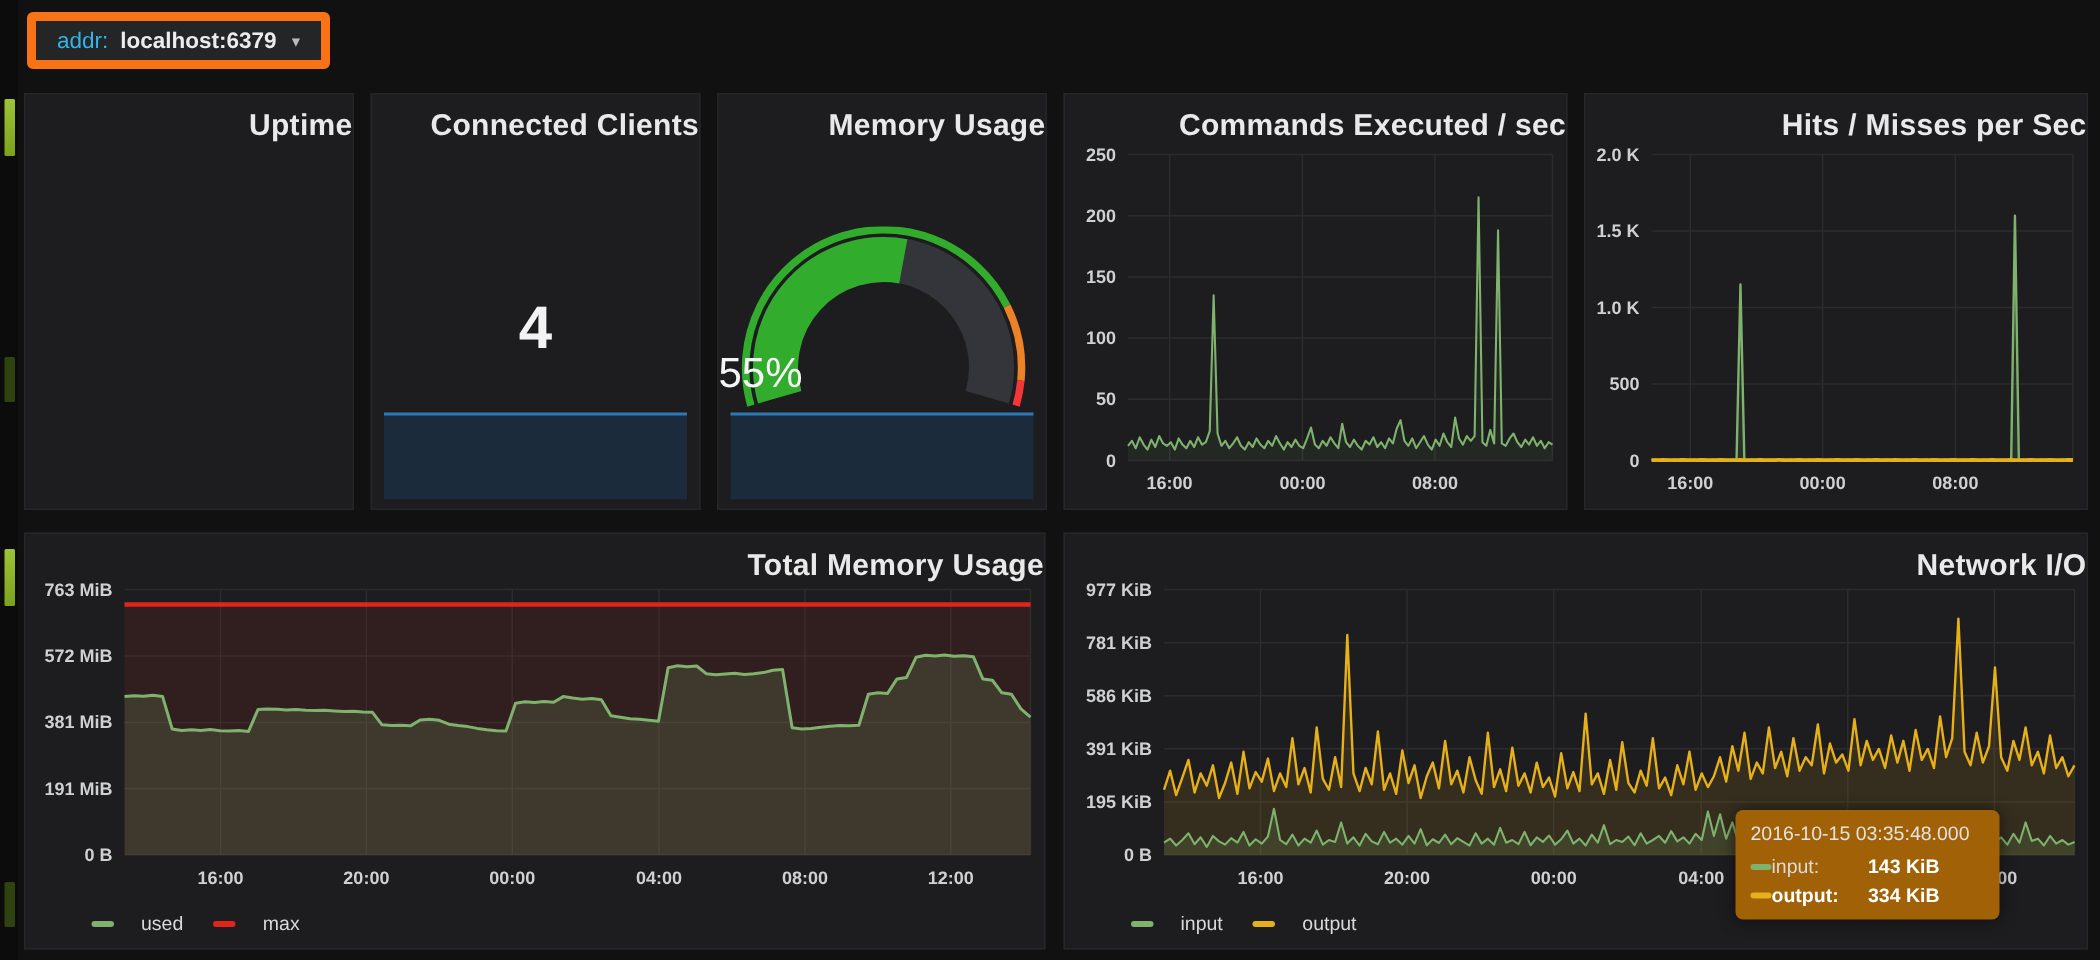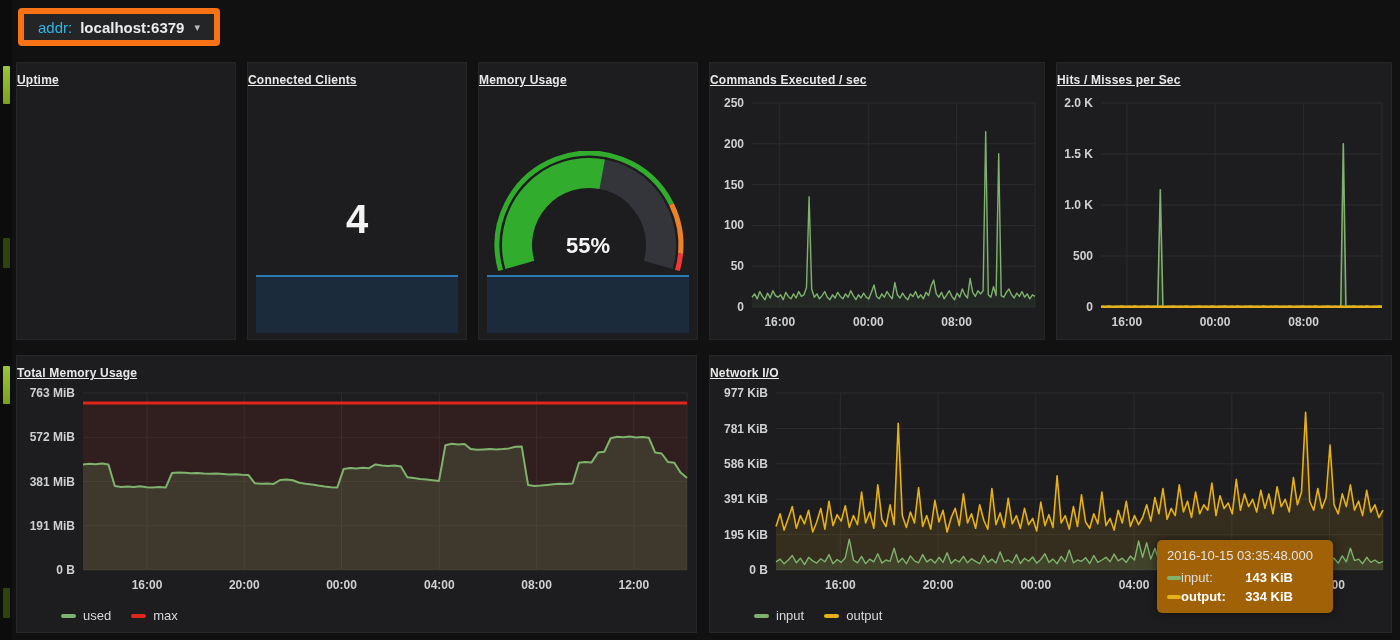--- a/index.html
+++ b/index.html
@@ -13,38 +13,38 @@
   .row-tab.dim { background:#2e430f; }
 
   .var-selector { position:absolute; left:18px; top:8px; height:38px;
       background:#232527; border:6px solid #f97316; border-radius:4px;
       display:flex; align-items:center; gap:8px; padding:0 14px; cursor:pointer; }
   .var-label { color:#33b5e5; font-size:15px; }
   .var-value { color:#ececec; font-size:15px; font-weight:bold; }
   .var-caret { color:#bbb; font-size:11px; margin-left:2px; }
 
   .panel { position:absolute; background:#1d1d1f; border:1px solid #262629; }
-  .panel-title { position:absolute; top:10px; left:0; width:100%; text-align:left;
-      color:#e9e9e9; font-size:12px; font-weight:bold; letter-spacing:.2px; cursor:pointer;text-decoration:underline; }
+  .panel-title { position:absolute; top:10px; left:0; width:100%; text-align:right;
+      color:#e9e9e9; font-size:20px; font-weight:bold; letter-spacing:.2px; cursor:pointer; }
 
   .bigstat { position:absolute; top:134px; left:0; width:100%; text-align:center;
       color:#f3f3f3; font-size:40px; font-weight:bold; }
 
   .spark-band { position:absolute; left:8px; right:8px; top:212px; height:58px;
       background:#1c2b3c; border-top:2px solid #2f78b3; }
 
   .gauge-svg { position:absolute; left:10px; top:88px; }
-  .gauge-value { position:absolute; top:170px; left:0; width:100%; text-align:center;
-      color:#f5f5f5; font-size:22px; font-weight:bold; }
+  .gauge-value { position:absolute; top:170px; left:0; width:100%; text-align:left;
+      color:#f5f5f5; font-size:28px; font-weight:normal; }
 
   .chart { position:absolute; left:0; top:0; width:100%; height:100%; }
   svg text { font-family:"Liberation Sans", sans-serif; }
 
   .legend { position:absolute; left:44px; bottom:9px; display:flex; gap:20px; align-items:center; }
-  .legend-item { display:flex; align-items:center; gap:7px; cursor:pointer; }
+  .legend-item { display:flex; align-items:center; gap:18px; cursor:pointer; }
   .legend-dash { width:15px; height:4px; border-radius:2px; }
   .legend-name { color:#d8d9da; font-size:13px; }
 
   .tooltip { position:absolute; left:1157px; top:540px; width:176px;
       background:#a16207; border-radius:5px; padding:8px 26px 9px 10px;
       box-shadow:0 0 10px rgba(0,0,0,.5); z-index:10; }
   .tt-title { color:#e2e2e2; font-size:13px; margin-bottom:7px; white-space:nowrap; }
   .tt-row { display:flex; align-items:center; gap:0; margin-top:4px; }
   .tt-dash { width:14px; height:4px; border-radius:2px; flex:none; }
   .tt-label { color:#dcdcdc; font-size:13px; min-width:56px; }

